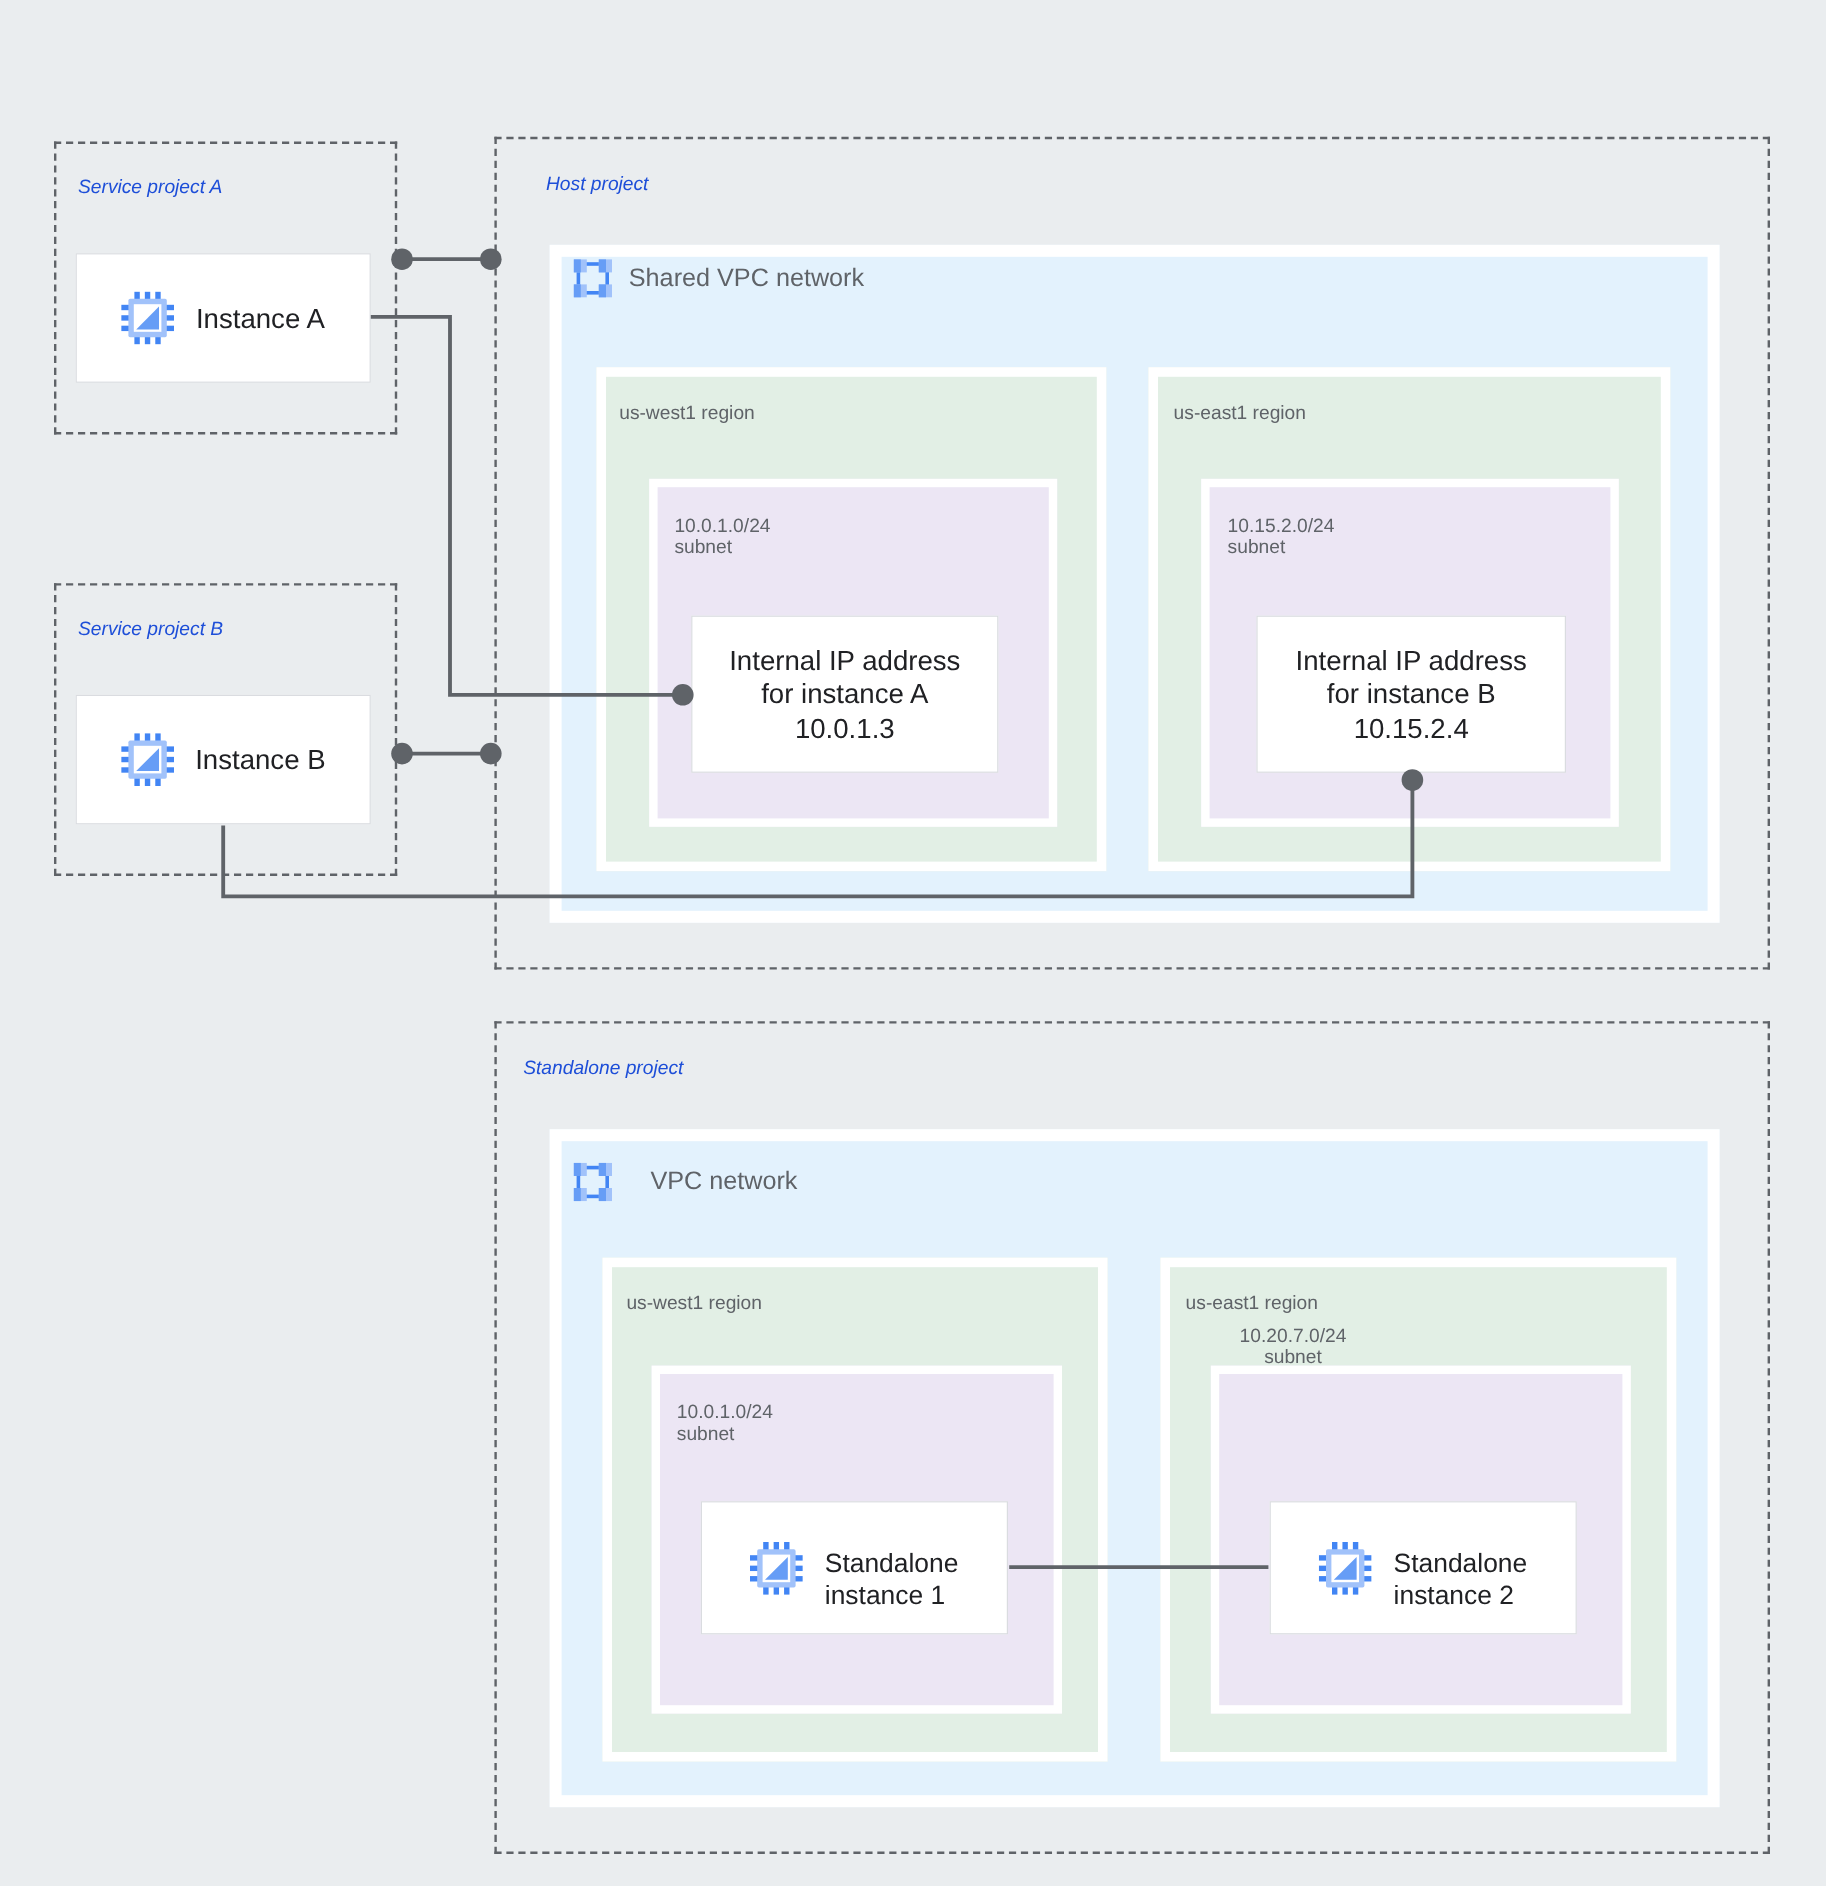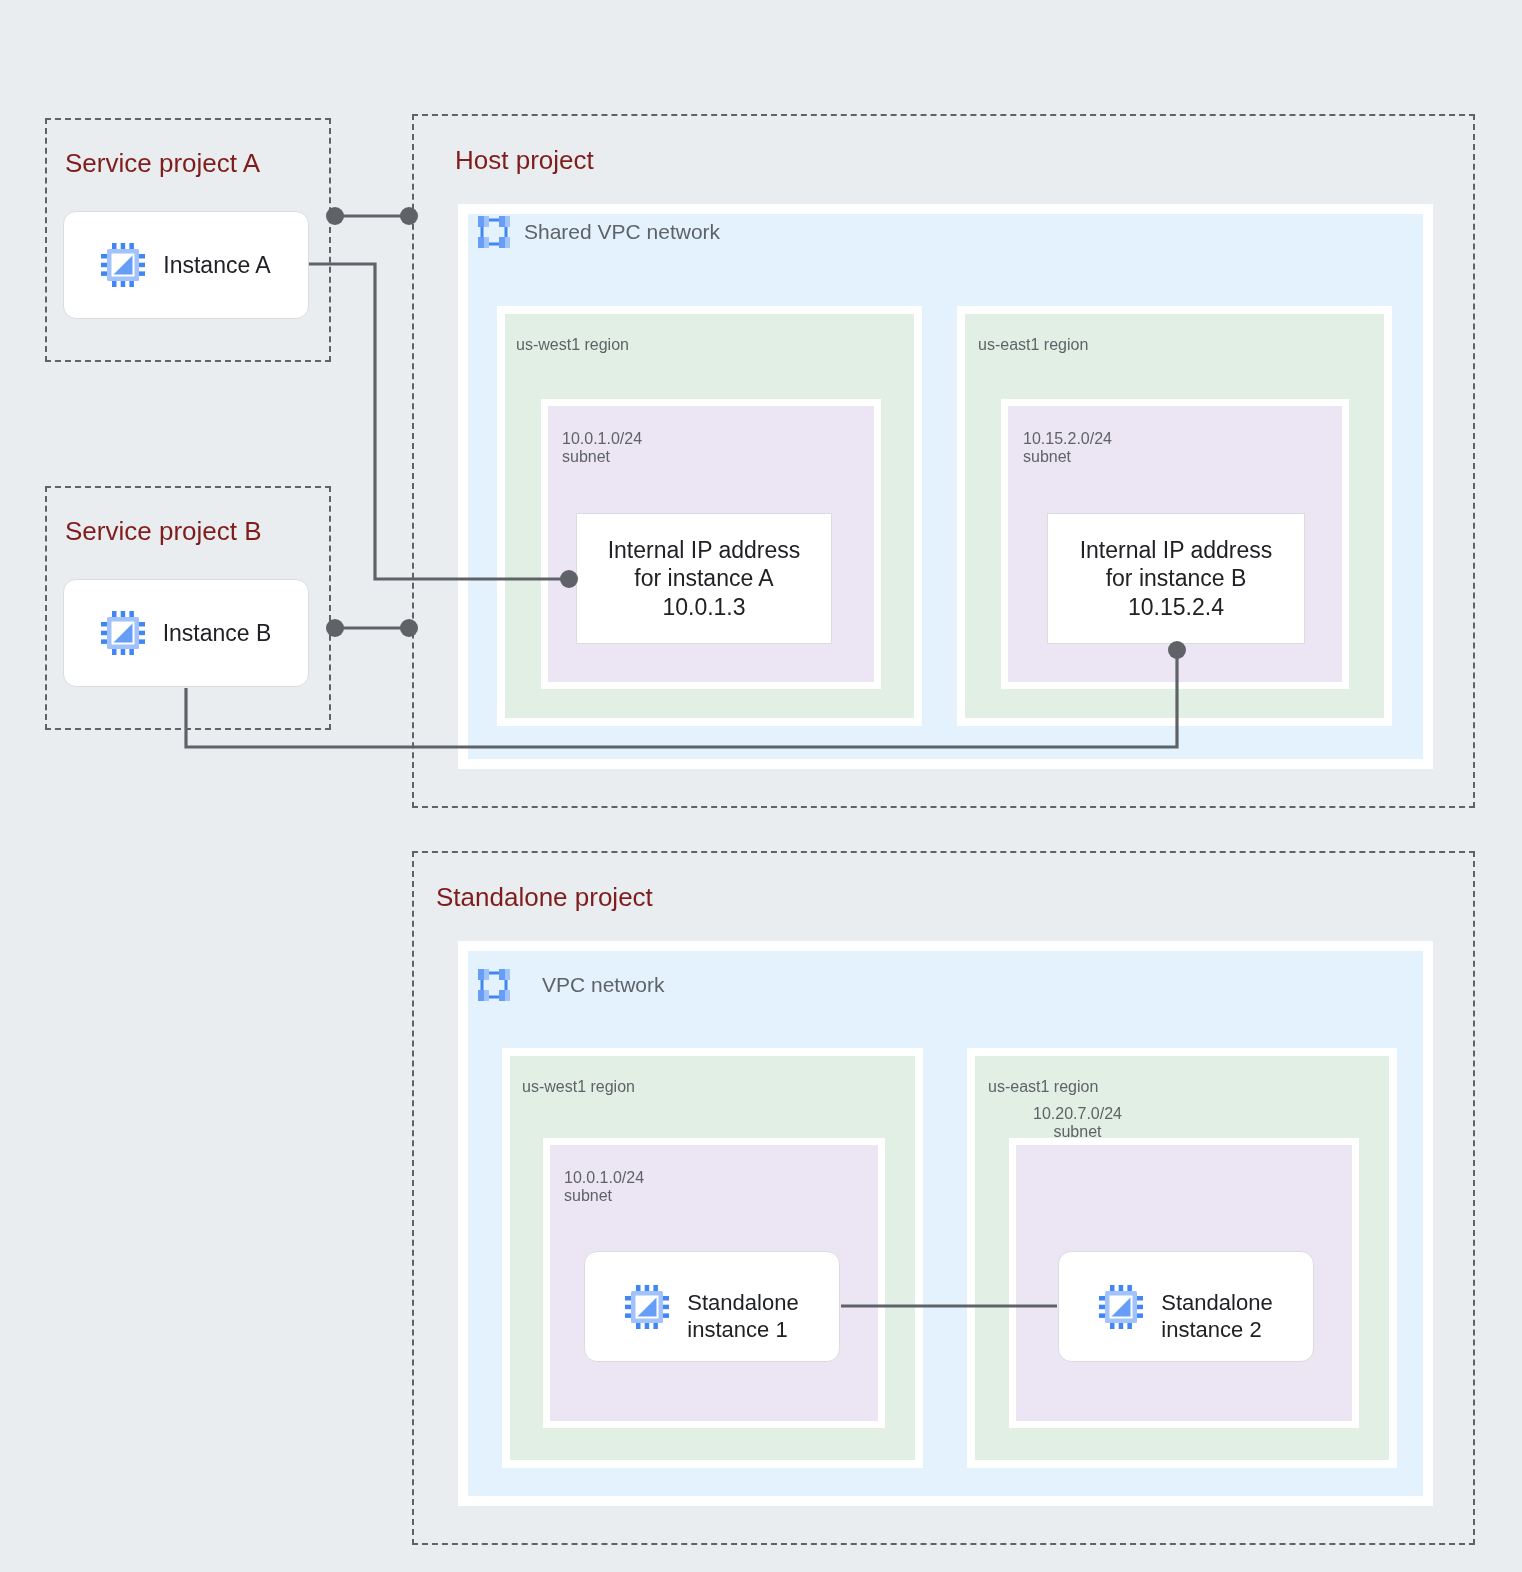--- a/index.html
+++ b/index.html
@@ -16,23 +16,24 @@
   .logo-text { font-size: 30px; color: #5f6368; letter-spacing: .2px; }
 
   
   .dashed {
     position: absolute;
     border: 2.5px dashed #5f6368;
     background: transparent;
   }
   .proj-label {
     position: absolute;
-    font-size: 26px;
-    color: #7f1d1d;
+    font-size: 16px;
+    color: #1d4ed8;
     white-space: nowrap;
+    font-style: italic;
   }
 
   
   .vpc-box {
     position: absolute;
     background: #e3f2fd;
     border: 10px solid #ffffff;
   }
   .region-box {
     position: absolute;
@@ -55,21 +56,21 @@
 
   
   .card {
     position: absolute;
     background: #ffffff;
     border: 1px solid #dadce0;
     display: flex;
     align-items: center;
     justify-content: center;
   }
-  .card.inst { gap: 18px; padding: 0 14px; border-radius: 13px; }
+  .card.inst { gap: 18px; padding: 0 14px; }
   .card-text {
     font-size: 23px;
     color: #202124;
     text-align: center;
     line-height: 1.22;
     white-space: pre-line;
   }
   .card-text.small { font-size: 22px; text-align: left; margin-top: 20px; }
 
   .chip-icon { width: 44px; height: 44px; flex: 0 0 auto; }

